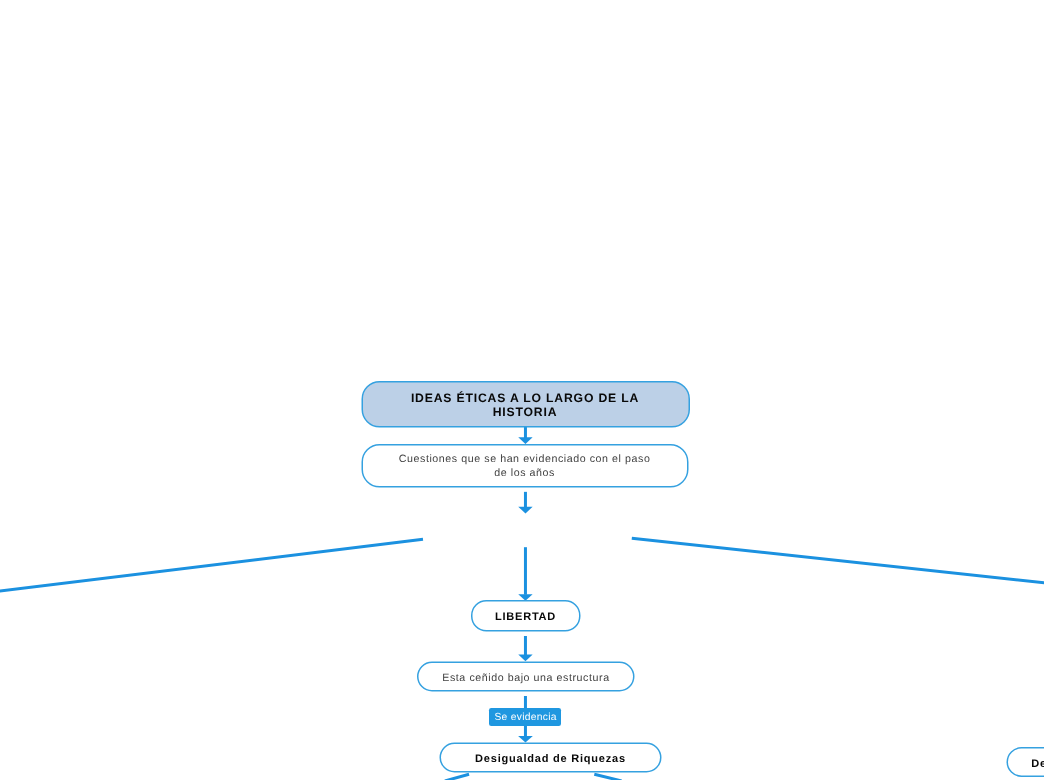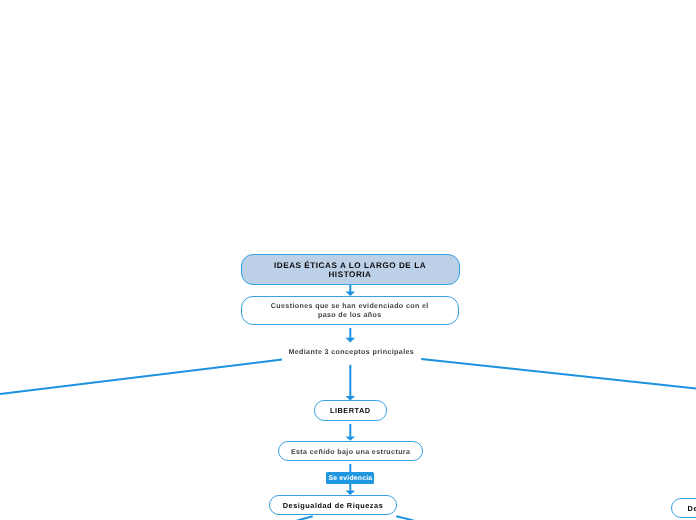--- a/index.html
+++ b/index.html
@@ -5,21 +5,21 @@
 <style>
   html,body{margin:0;padding:0;}
   body{width:696px;height:520px;background:#ffffff;overflow:hidden;
        font-family:"Liberation Sans",sans-serif;
        -webkit-font-smoothing:antialiased;
        text-rendering:geometricPrecision;}
   #canvas{position:relative;width:696px;height:520px;}
   #edges{position:absolute;left:0;top:0;width:696px;height:520px;}
   .node{position:absolute;box-sizing:border-box;display:flex;align-items:center;
         justify-content:center;text-align:center;}
-  .cap{position:relative;z-index:2;font-weight:bold;}
+  .cap{position:relative;z-index:2;}
   .pill{border:1.45px solid #35A1E0;background:#ffffff;}
   .n-root{background:#BCD0E7;border:1.5px solid #35A1E0;}
   .plain{position:absolute;text-align:center;}
   .tag{position:absolute;box-sizing:border-box;display:flex;align-items:center;
        justify-content:center;background:#1F97E0;color:#fff;border-radius:1.5px;}
   .t-body{font-size:7.1px;letter-spacing:0.38px;color:#414141;line-height:8.5px;}
   .t-bold{font-size:7.35px;letter-spacing:0.52px;color:#080808;font-weight:bold;}
 </style>
 </head>
 <body>
@@ -46,37 +46,34 @@
   </svg>
 
   <div class="node n-root" style="left:240.5px;top:254px;width:219px;height:31px;border-radius:12px;">
     <span class="cap t-bold" style="font-size:8.15px;letter-spacing:0.55px;line-height:8.9px;width:156px;top:1.4px;">IDEAS ÉTICAS A LO LARGO DE LA HISTORIA</span>
   </div>
 
   <div class="node pill" style="left:241px;top:296.2px;width:217.5px;height:28.8px;border-radius:12px;">
     <span class="cap t-body" style="width:170px;top:0.3px;">Cuestiones que se han evidenciado con el paso de los años</span>
   </div>
 
-  <div class="plain" style="left:251.3px;top:341.1px;width:200px;">
-    <span class="cap t-body">Mediante 3 conceptos principales</span>
-  </div>
 
   <div class="node pill" style="left:278.4px;top:440.5px;width:144.5px;height:20.5px;border-radius:10.25px;">
     <span class="cap t-body" style="top:1.2px;">Esta ceñido bajo una estructura</span>
   </div>
 
   <div class="node pill" style="left:313.7px;top:400.4px;width:73.3px;height:20.4px;border-radius:10.2px;">
     <span class="cap t-bold" style="top:-0.2px;">LIBERTAD</span>
   </div>
 
   <div class="tag" style="left:326.4px;top:471.5px;width:48px;height:12px;">
     <span class="cap" style="font-size:6.85px;letter-spacing:0.2px;color:#ffffff;top:1.2px;">Se evidencia</span>
   </div>
 
-  <div class="node pill" style="left:269px;top:494.9px;width:128px;height:20px;border-radius:10px;">
+  <div class="node pill" style="left:293px;top:494.9px;width:148px;height:20px;border-radius:10px;">
     <span class="cap t-bold" style="top:1px;">Desigualdad de Riquezas</span>
   </div>
 
   <div class="node pill" style="left:671.4px;top:498.4px;width:132px;height:19.4px;border-radius:10px;
               justify-content:flex-start;padding-left:15.2px;overflow:hidden;">
     <span class="cap t-bold" style="white-space:nowrap;top:0px;">De</span>
   </div>
 
 </div>
 

